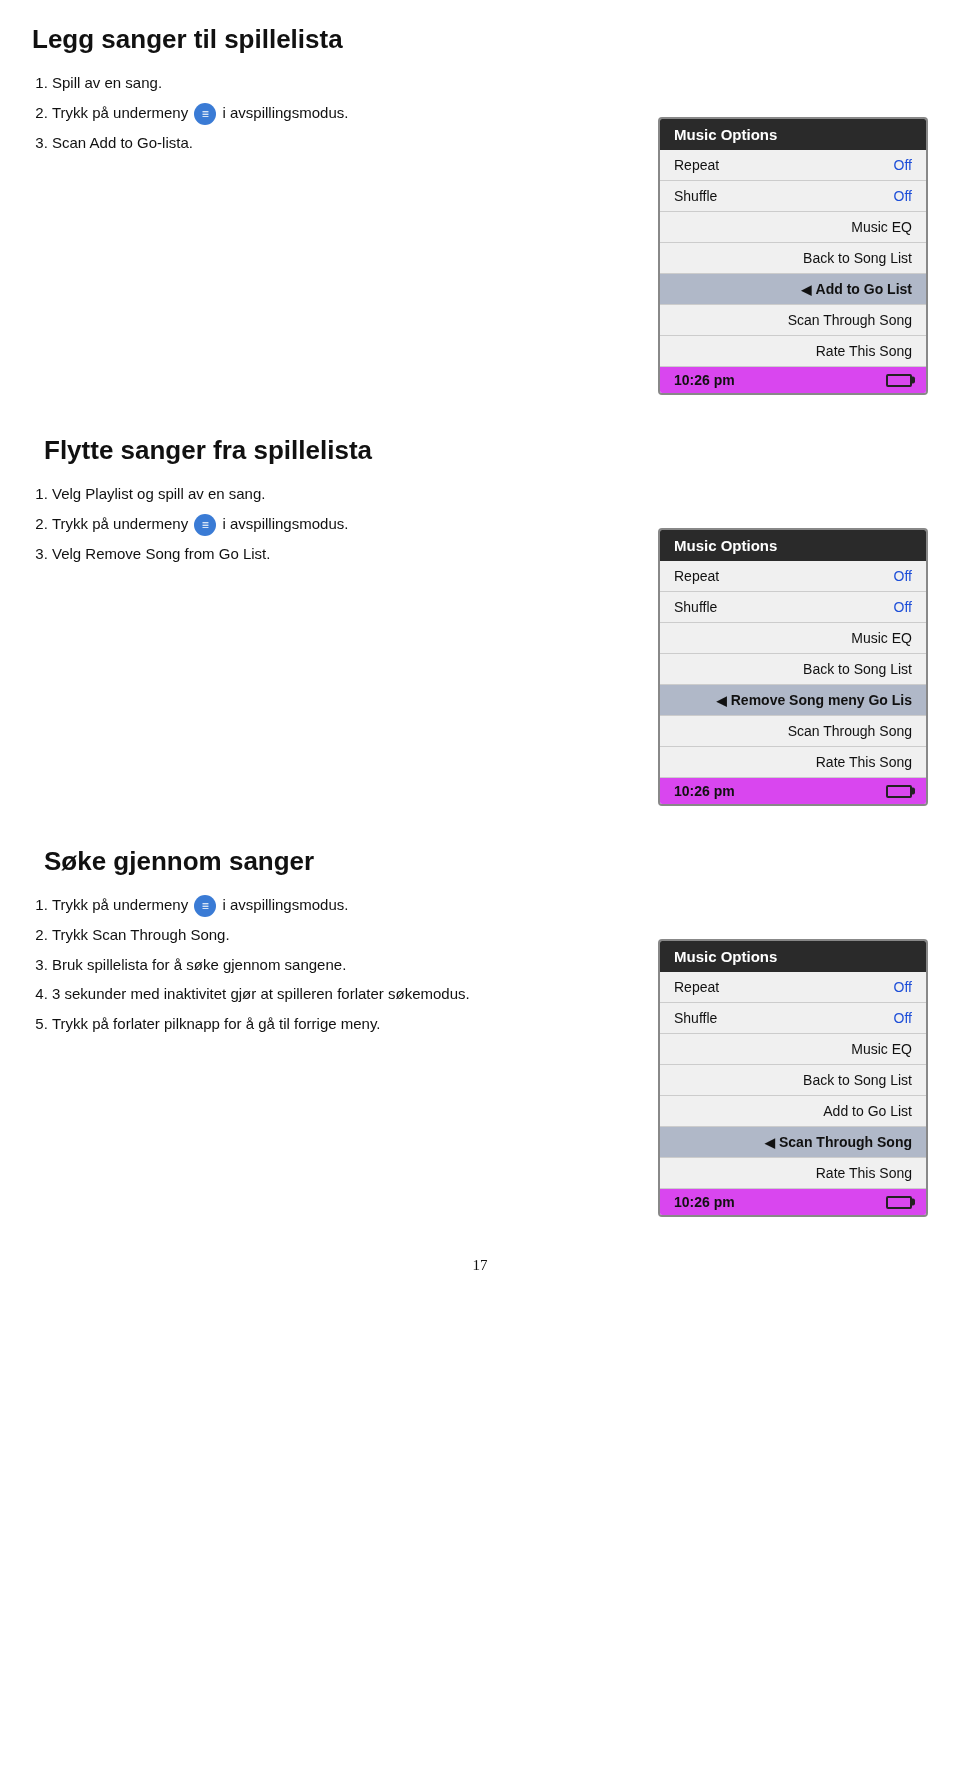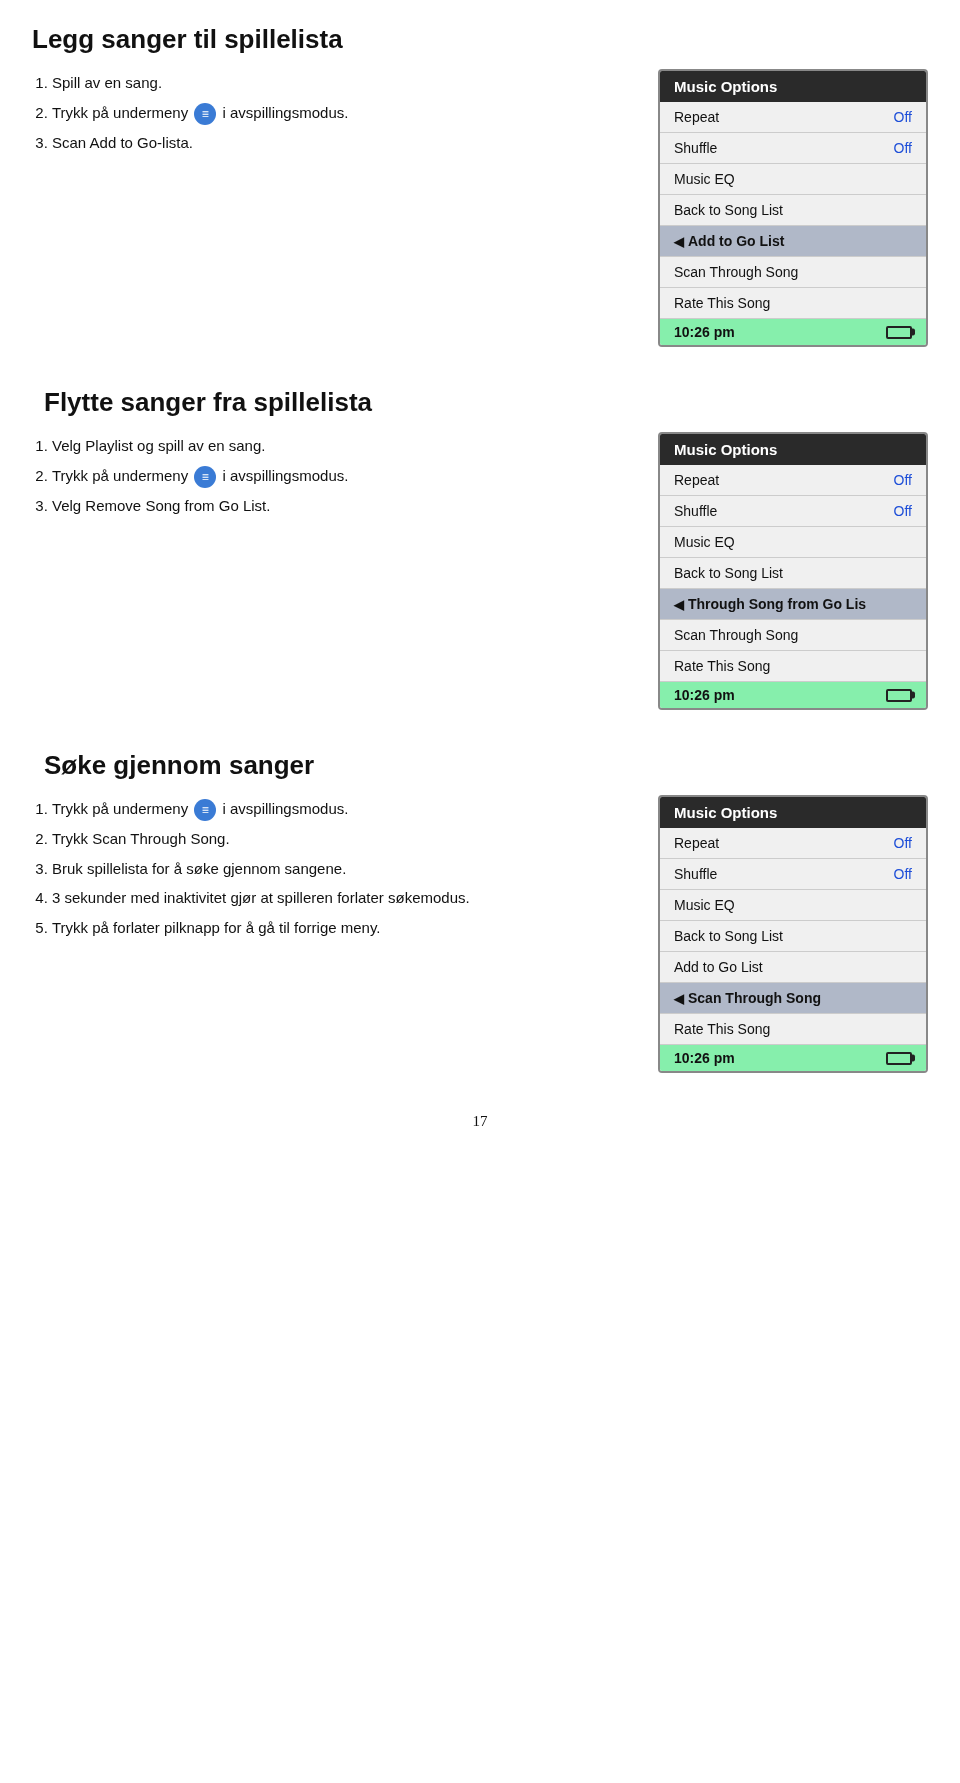--- a/index.html
+++ b/index.html
@@ -67,20 +67,21 @@
     }
 
     
     .music-panel {
       width: 270px;
       min-width: 270px;
       border: 2px solid #888;
       border-radius: 4px;
       overflow: hidden;
       align-self: flex-start;
+      margin-top: 48px;
     }
 
     .music-panel-header {
       background: #2a2a2a;
       color: #fff;
       font-weight: bold;
       font-size: 15px;
       padding: 7px 14px;
     }
 
@@ -89,21 +90,21 @@
       flex-direction: row;
       justify-content: space-between;
       align-items: center;
       padding: 7px 14px;
       border-bottom: 1px solid #ccc;
       background: #f0f0f0;
       font-size: 14px;
     }
 
     .music-panel-row.no-value {
-      justify-content: flex-start;
+      justify-content: flex-end;
     }
 
     .music-panel-row.selected {
       background: #b0b8c8;
       font-weight: bold;
     }
 
     .music-panel-row.selected .arrow-left {
       display: inline-block;
       margin-right: 4px;
@@ -114,21 +115,21 @@
     .music-panel-row .row-label {
       font-size: 14px;
     }
 
     .music-panel-row .row-value {
       font-size: 14px;
       color: #1d4ed8;
     }
 
     .music-panel-footer {
-      background: #86efac;
+      background: #d946ef;
       display: flex;
       flex-direction: row;
       justify-content: space-between;
       align-items: center;
       padding: 5px 14px;
       font-size: 14px;
       font-weight: bold;
     }
 
     .battery-icon {
@@ -254,21 +255,21 @@
       <span class="row-value">Off</span>
     </div>
     <div class="music-panel-row no-value">
       <span class="row-label">Music EQ</span>
     </div>
     <div class="music-panel-row no-value">
       <span class="row-label">Back to Song List</span>
     </div>
     <div class="music-panel-row no-value selected">
       <span class="arrow-left">◀</span>
-      <span class="row-label">Through Song from Go Lis</span>
+      <span class="row-label">Remove Song meny Go Lis</span>
     </div>
     <div class="music-panel-row no-value">
       <span class="row-label">Scan Through Song</span>
     </div>
     <div class="music-panel-row no-value">
       <span class="row-label">Rate This Song</span>
     </div>
     <div class="music-panel-footer">
       <span>10:26 pm</span>
       <span class="battery-icon">

